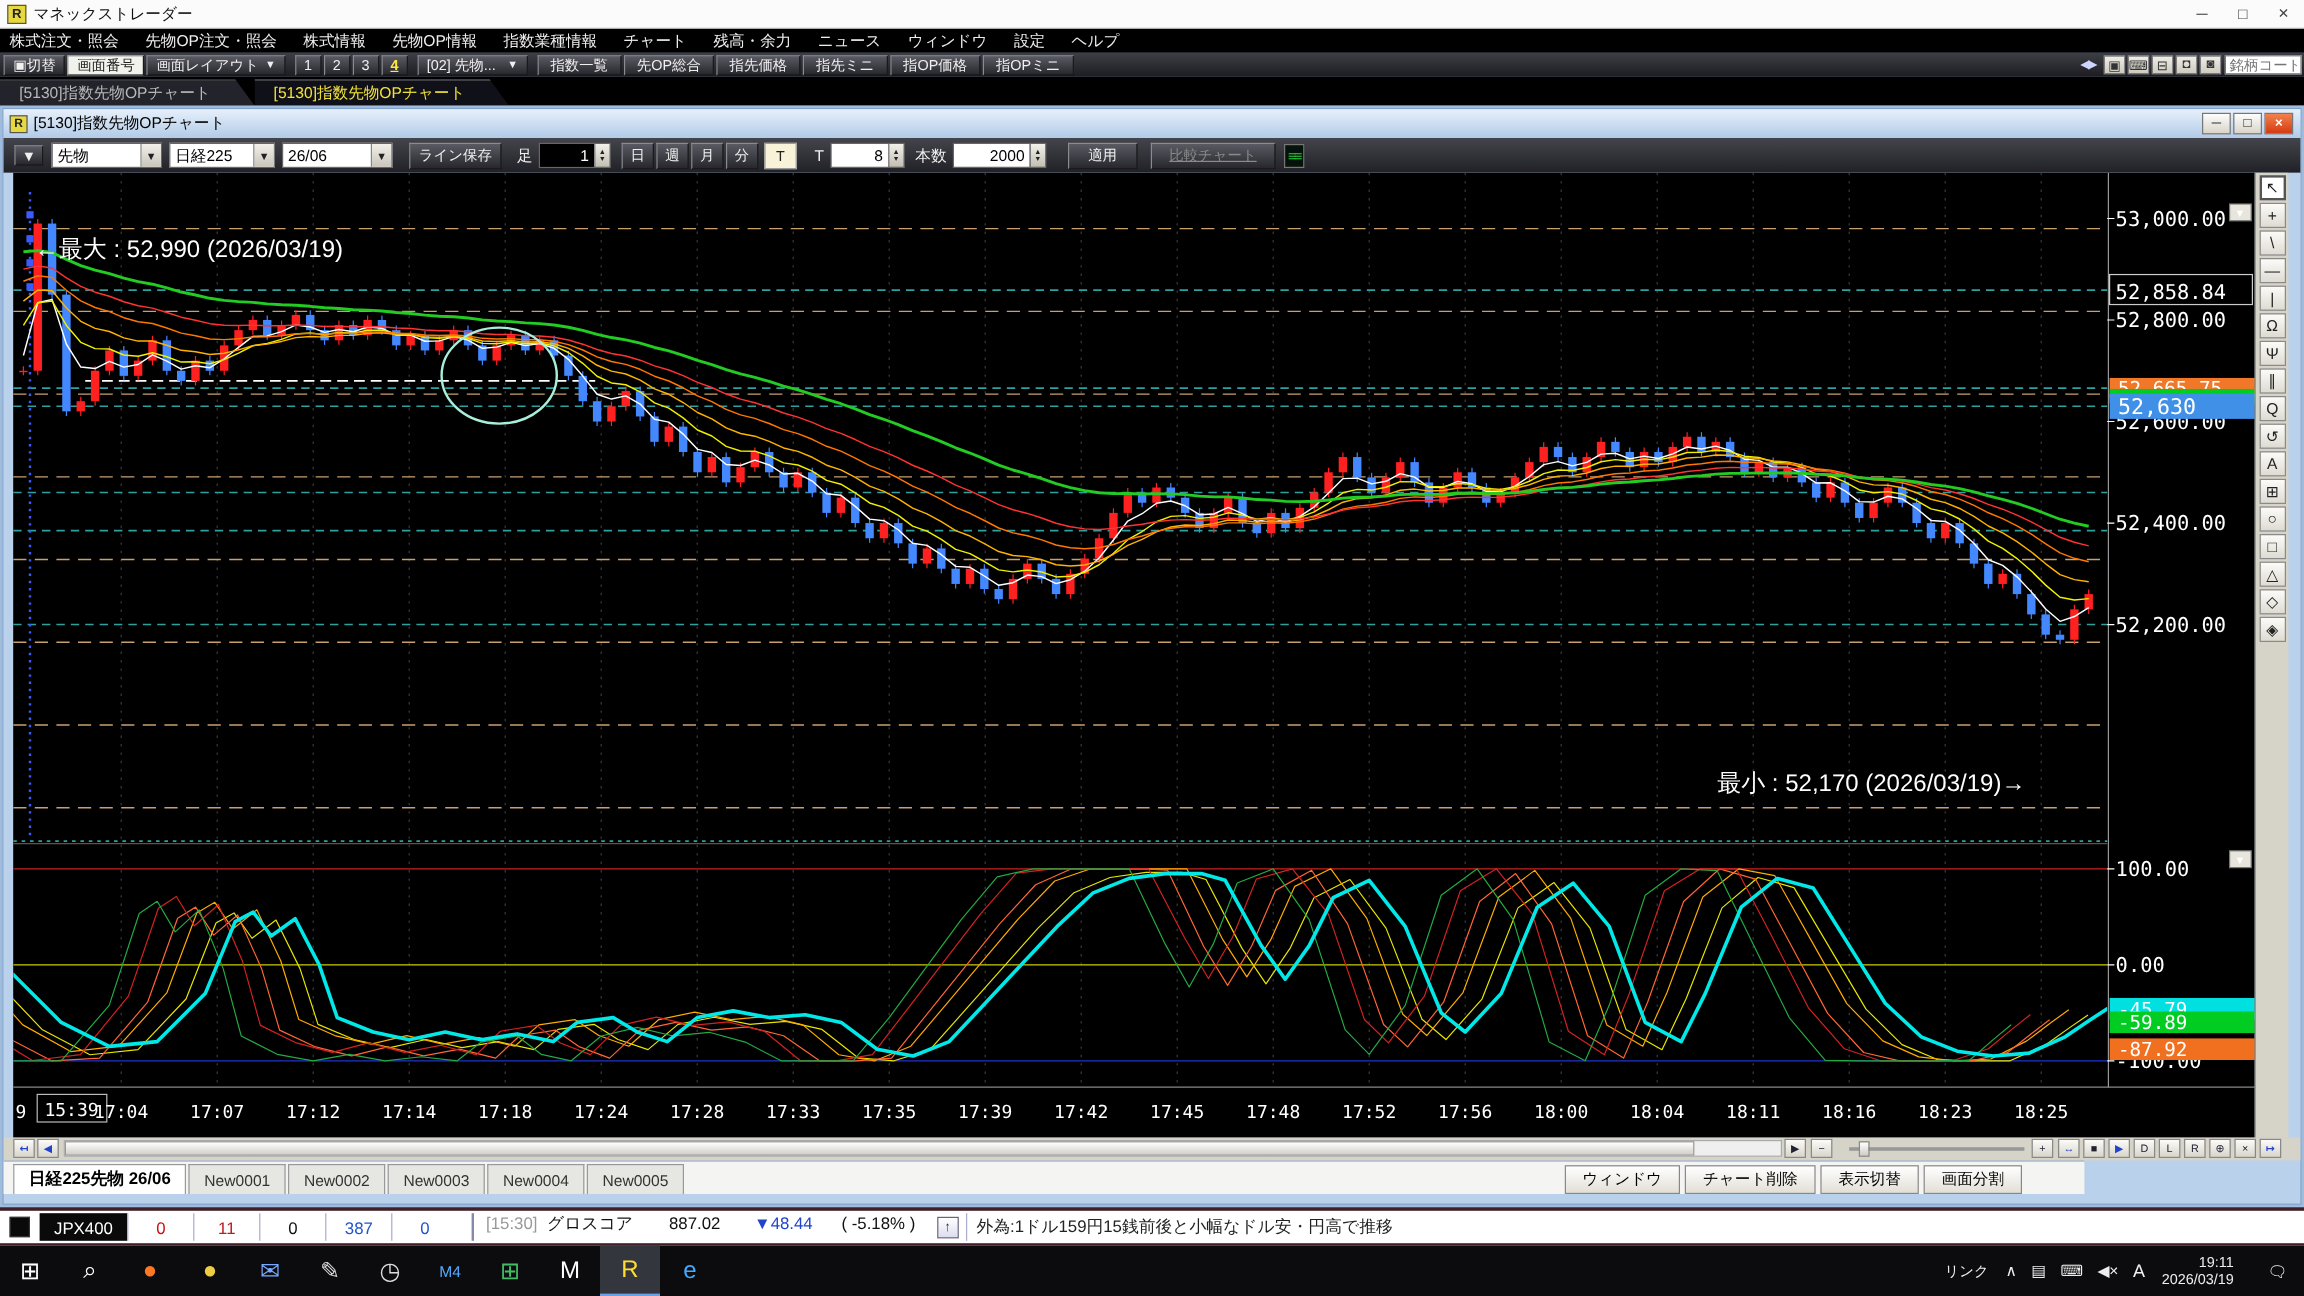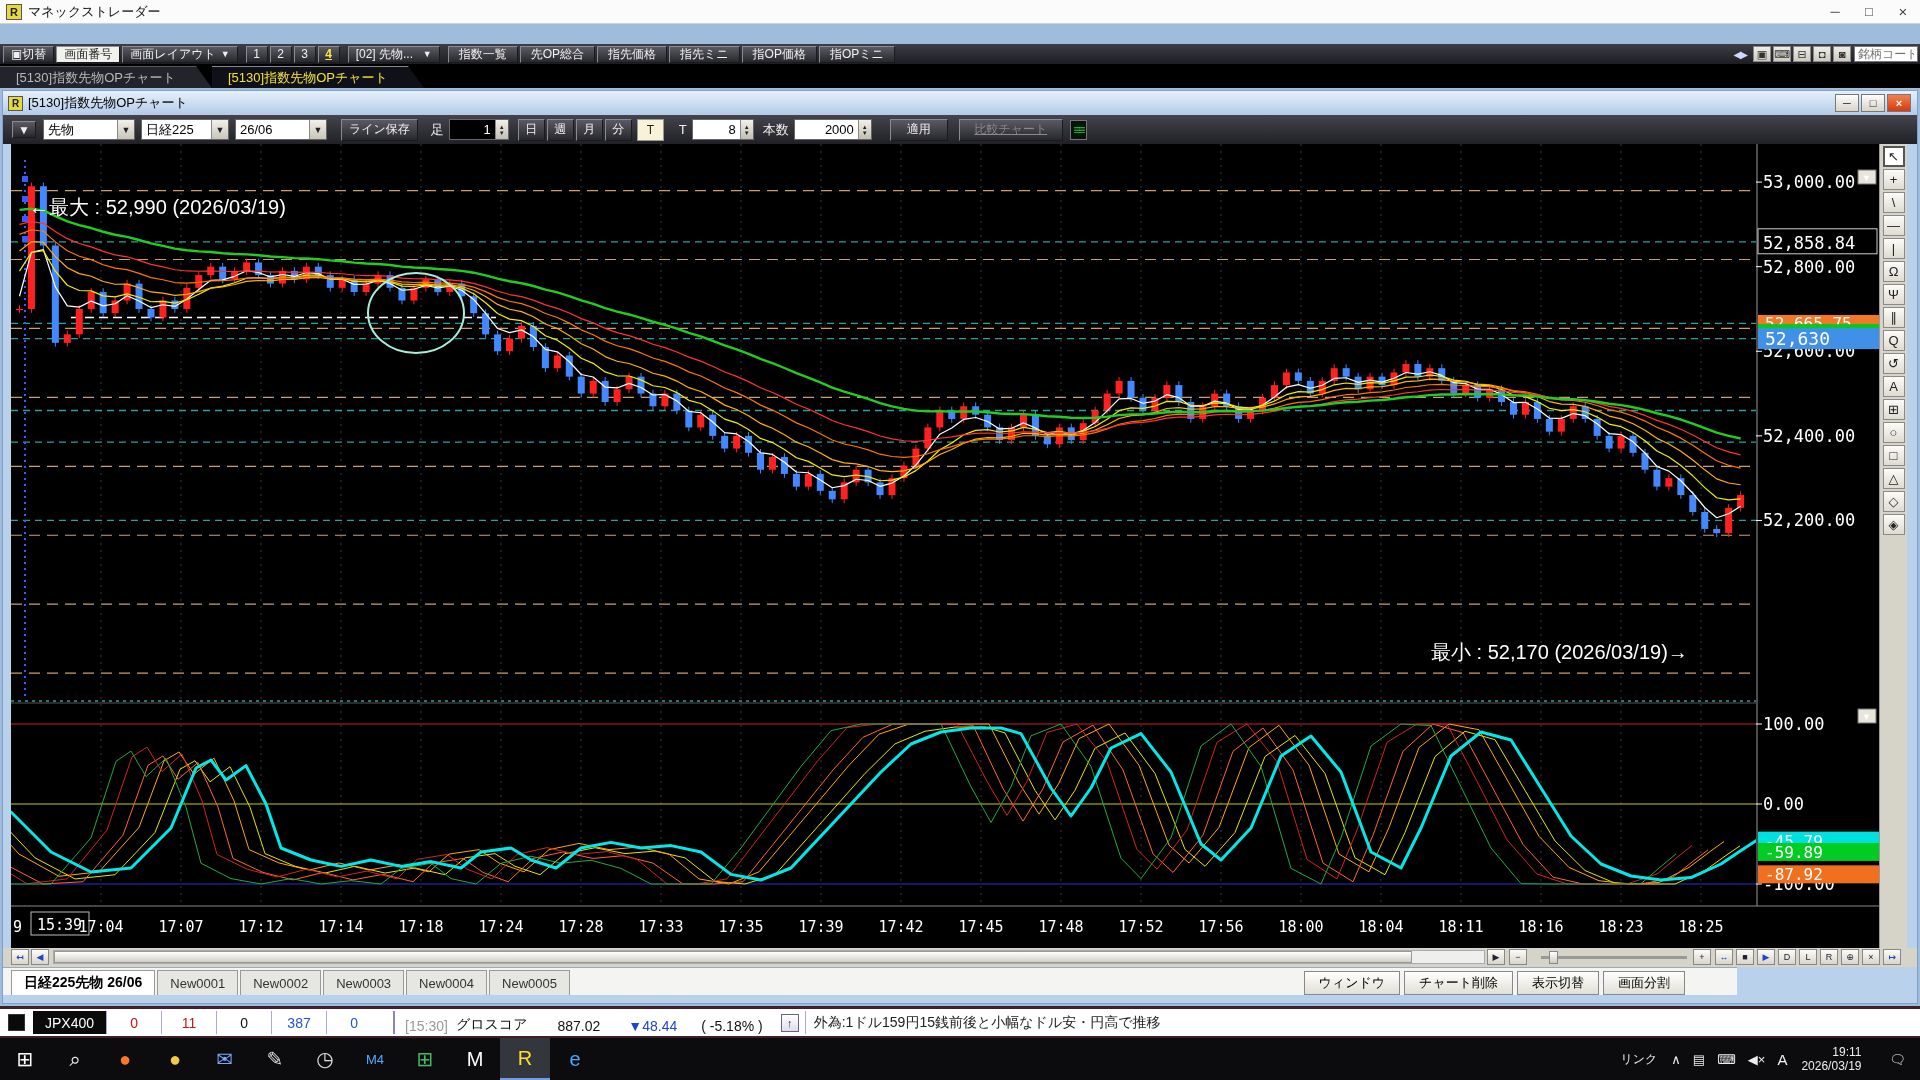--- a/index.html
+++ b/index.html
@@ -114,21 +114,21 @@
 .rbtn{height:24px;border:1px solid #888;background:linear-gradient(#fff,#e2dfd6);color:#000;
   font-size:13px;display:flex;align-items:center;justify-content:center;padding:0 14px;margin-left:4px;}
 
 
 #tickerbar{position:absolute;left:0;top:1006px;width:1920px;height:32px;background:#fff;
   border-top:3px solid #402028;border-bottom:2px solid #402028;display:flex;align-items:center;}
 #tk-sq{width:17px;height:17px;background:#0a0a0a;margin:0 8px 0 8px;border:1px solid #333;}
 #tk-mkt{background:#0a0a0a;color:#fff;font-size:14px;padding:2px 12px;height:23px;display:flex;align-items:center;}
 .tkcell{width:55px;text-align:center;font-size:14px;border-left:1px solid #aac;height:23px;
   display:flex;align-items:center;justify-content:center;}
-#tk-index{display:flex;align-items:flex-end;border-left:2px solid #88a;margin-left:12px;
+#tk-index{display:flex;align-items:flex-start;border-left:2px solid #88a;margin-left:12px;
   padding-left:10px;height:23px;font-size:14px;color:#111;}
 #tk-index .dim{color:#999;margin-right:8px;}
 #tk-index .nm{margin-right:30px;}
 #tk-index .pr{margin-right:28px;}
 #tk-index .chg{color:#2244cc;margin-right:24px;}
 #tk-upbtn{width:18px;height:18px;border:1px solid #667;background:linear-gradient(#fff,#dde);
   color:#235;font-size:11px;display:flex;align-items:center;justify-content:center;margin:0 6px 0 18px;}
 #tk-news{font-size:14px;color:#222;border-left:1px solid #aac;padding-left:8px;height:23px;display:flex;align-items:center;}
 
 
@@ -153,20 +153,33 @@
   <div id="titlebar">
     <div id="app-icon">R</div>
     <div id="app-title">マネックストレーダー</div>
     <div id="win-btns">
         <div class="wbtn">─</div>
         <div class="wbtn">□</div>
         <div class="wbtn">×</div>
       </div>
   </div>
 
+  <div id="menubar">
+      <span class="mitem">株式注文・照会</span>
+      <span class="mitem">先物OP注文・照会</span>
+      <span class="mitem">株式情報</span>
+      <span class="mitem">先物OP情報</span>
+      <span class="mitem">指数業種情報</span>
+      <span class="mitem">チャート</span>
+      <span class="mitem">残高・余力</span>
+      <span class="mitem">ニュース</span>
+      <span class="mitem">ウィンドウ</span>
+      <span class="mitem">設定</span>
+      <span class="mitem">ヘルプ</span>
+    </div>
 
   <div id="toolbar">
     <div class="dbtn">
         <span>▣</span>
         <span>切替</span>
       </div>
     <div class="dbtn lightsel">画面番号</div>
     <div class="dbtn">
         <span>画面レイアウト</span>
         <span class="caret">▼</span>

